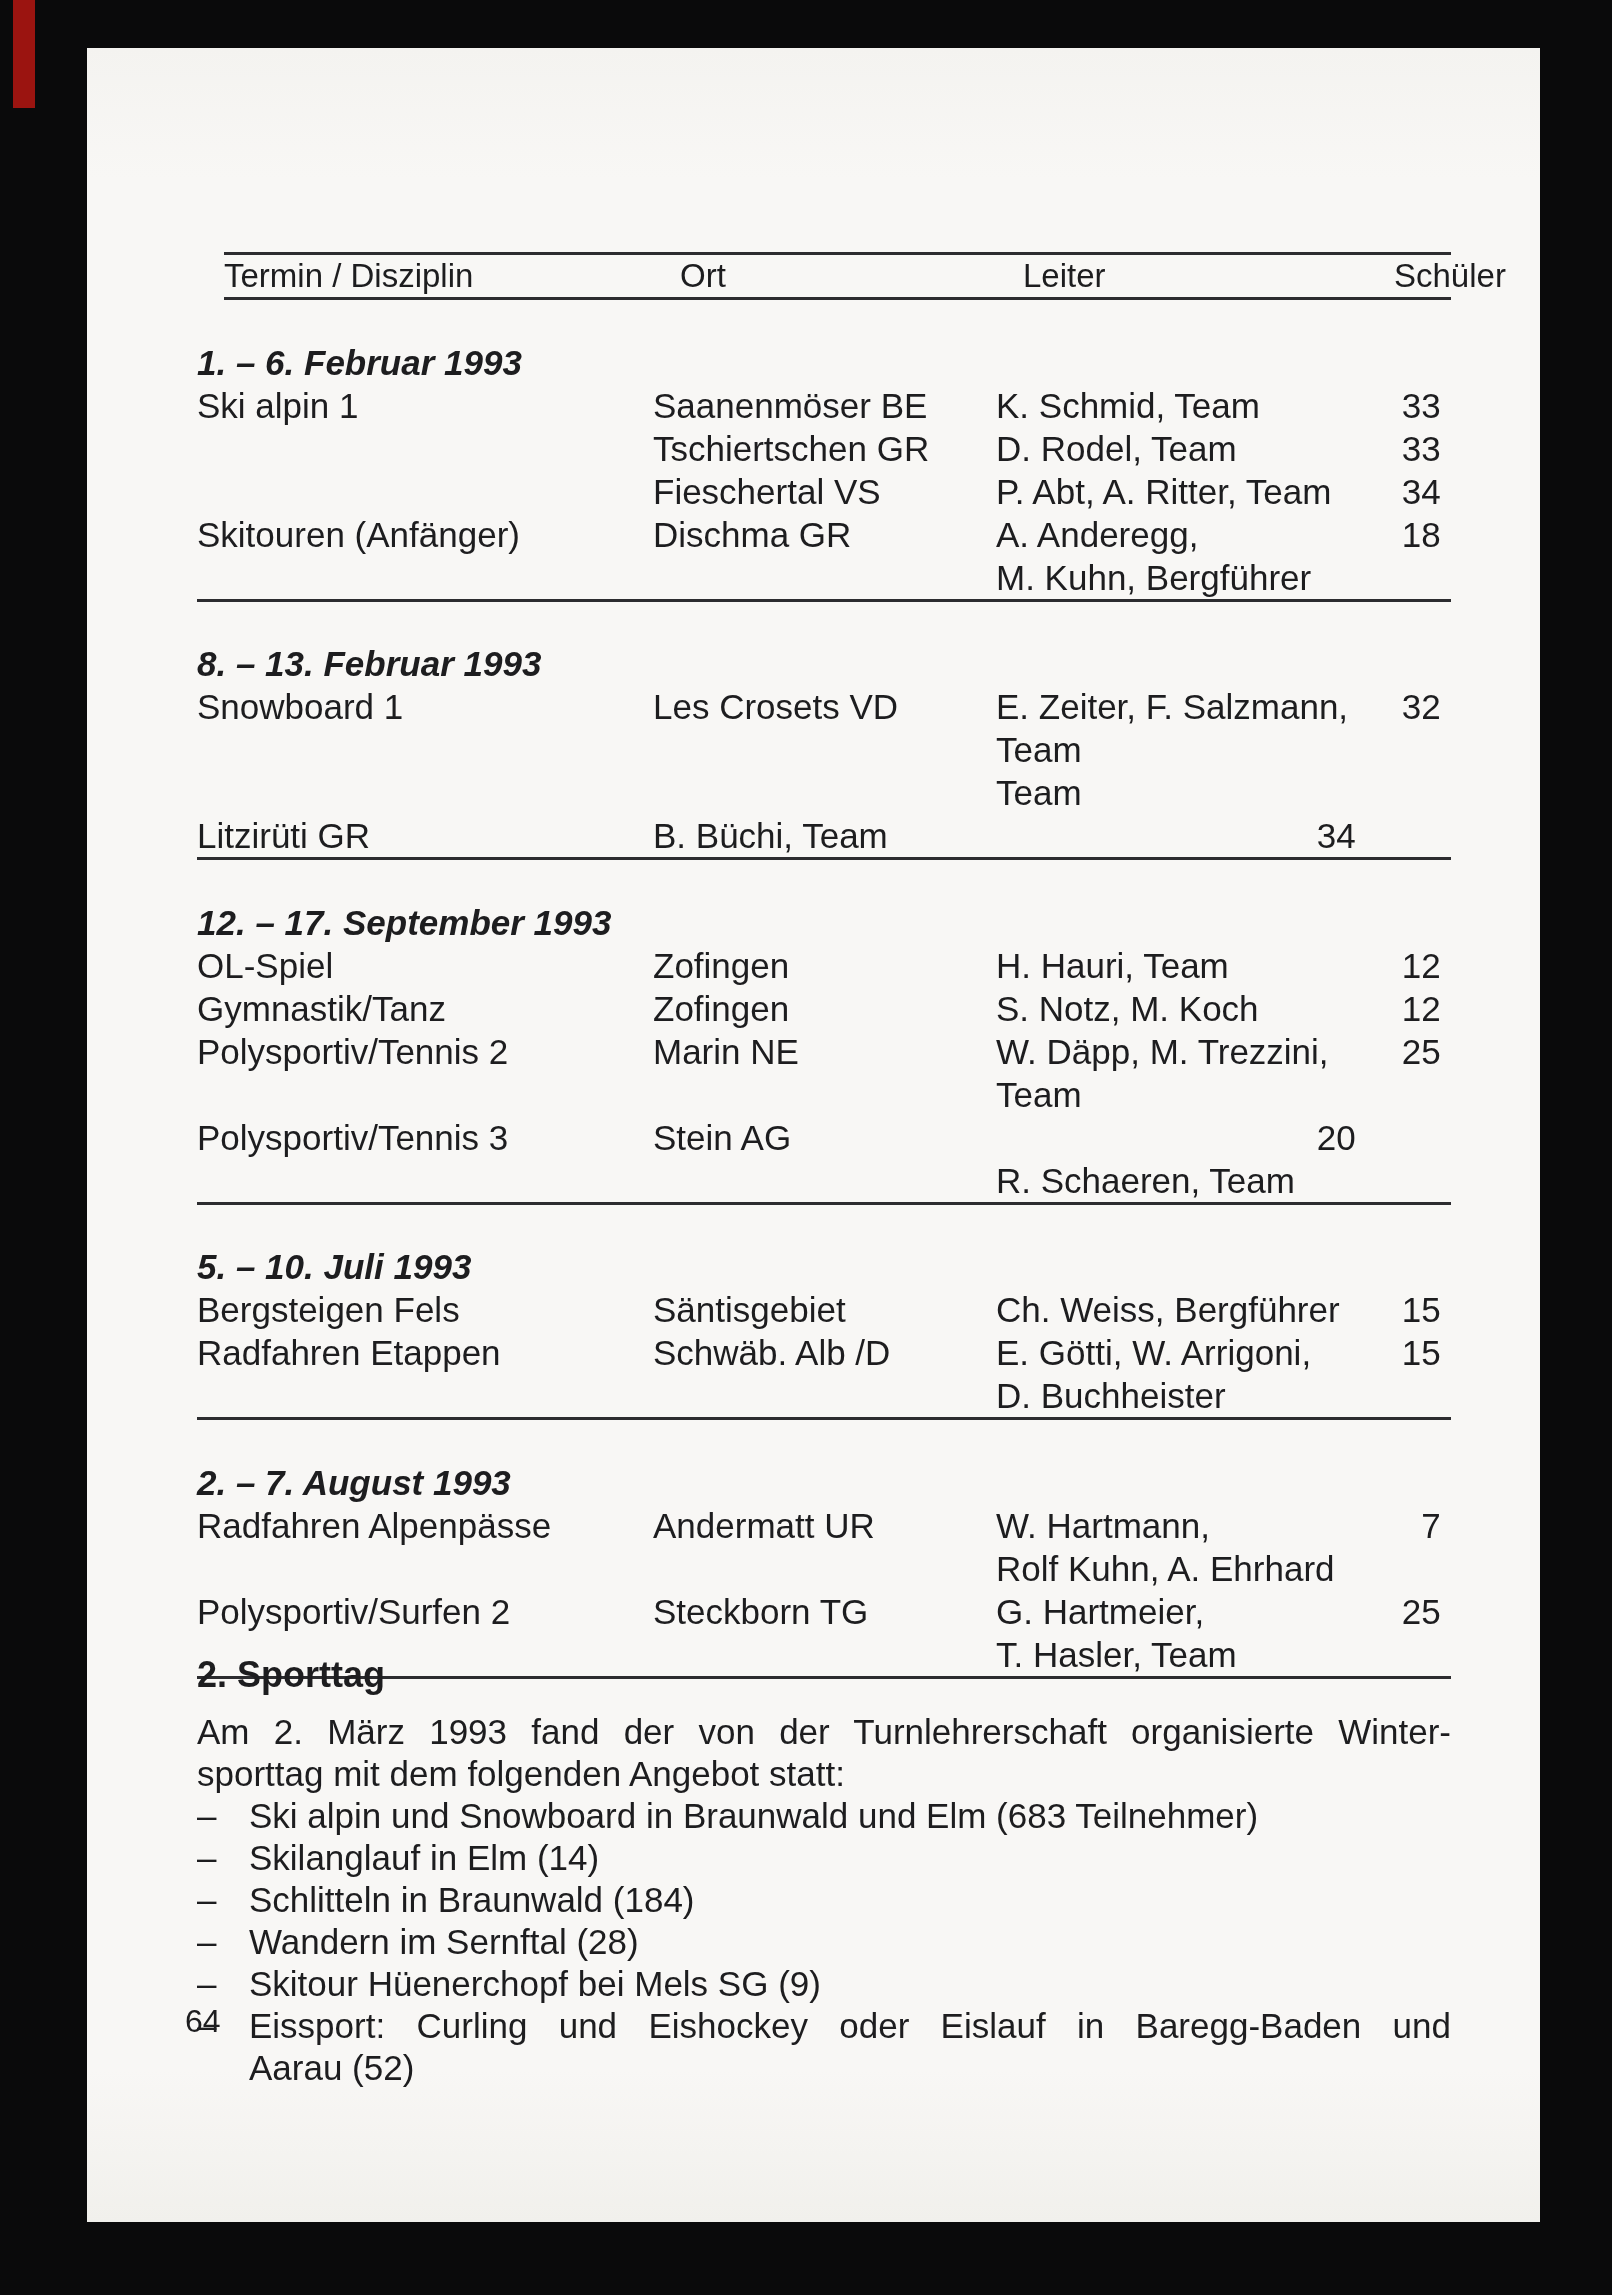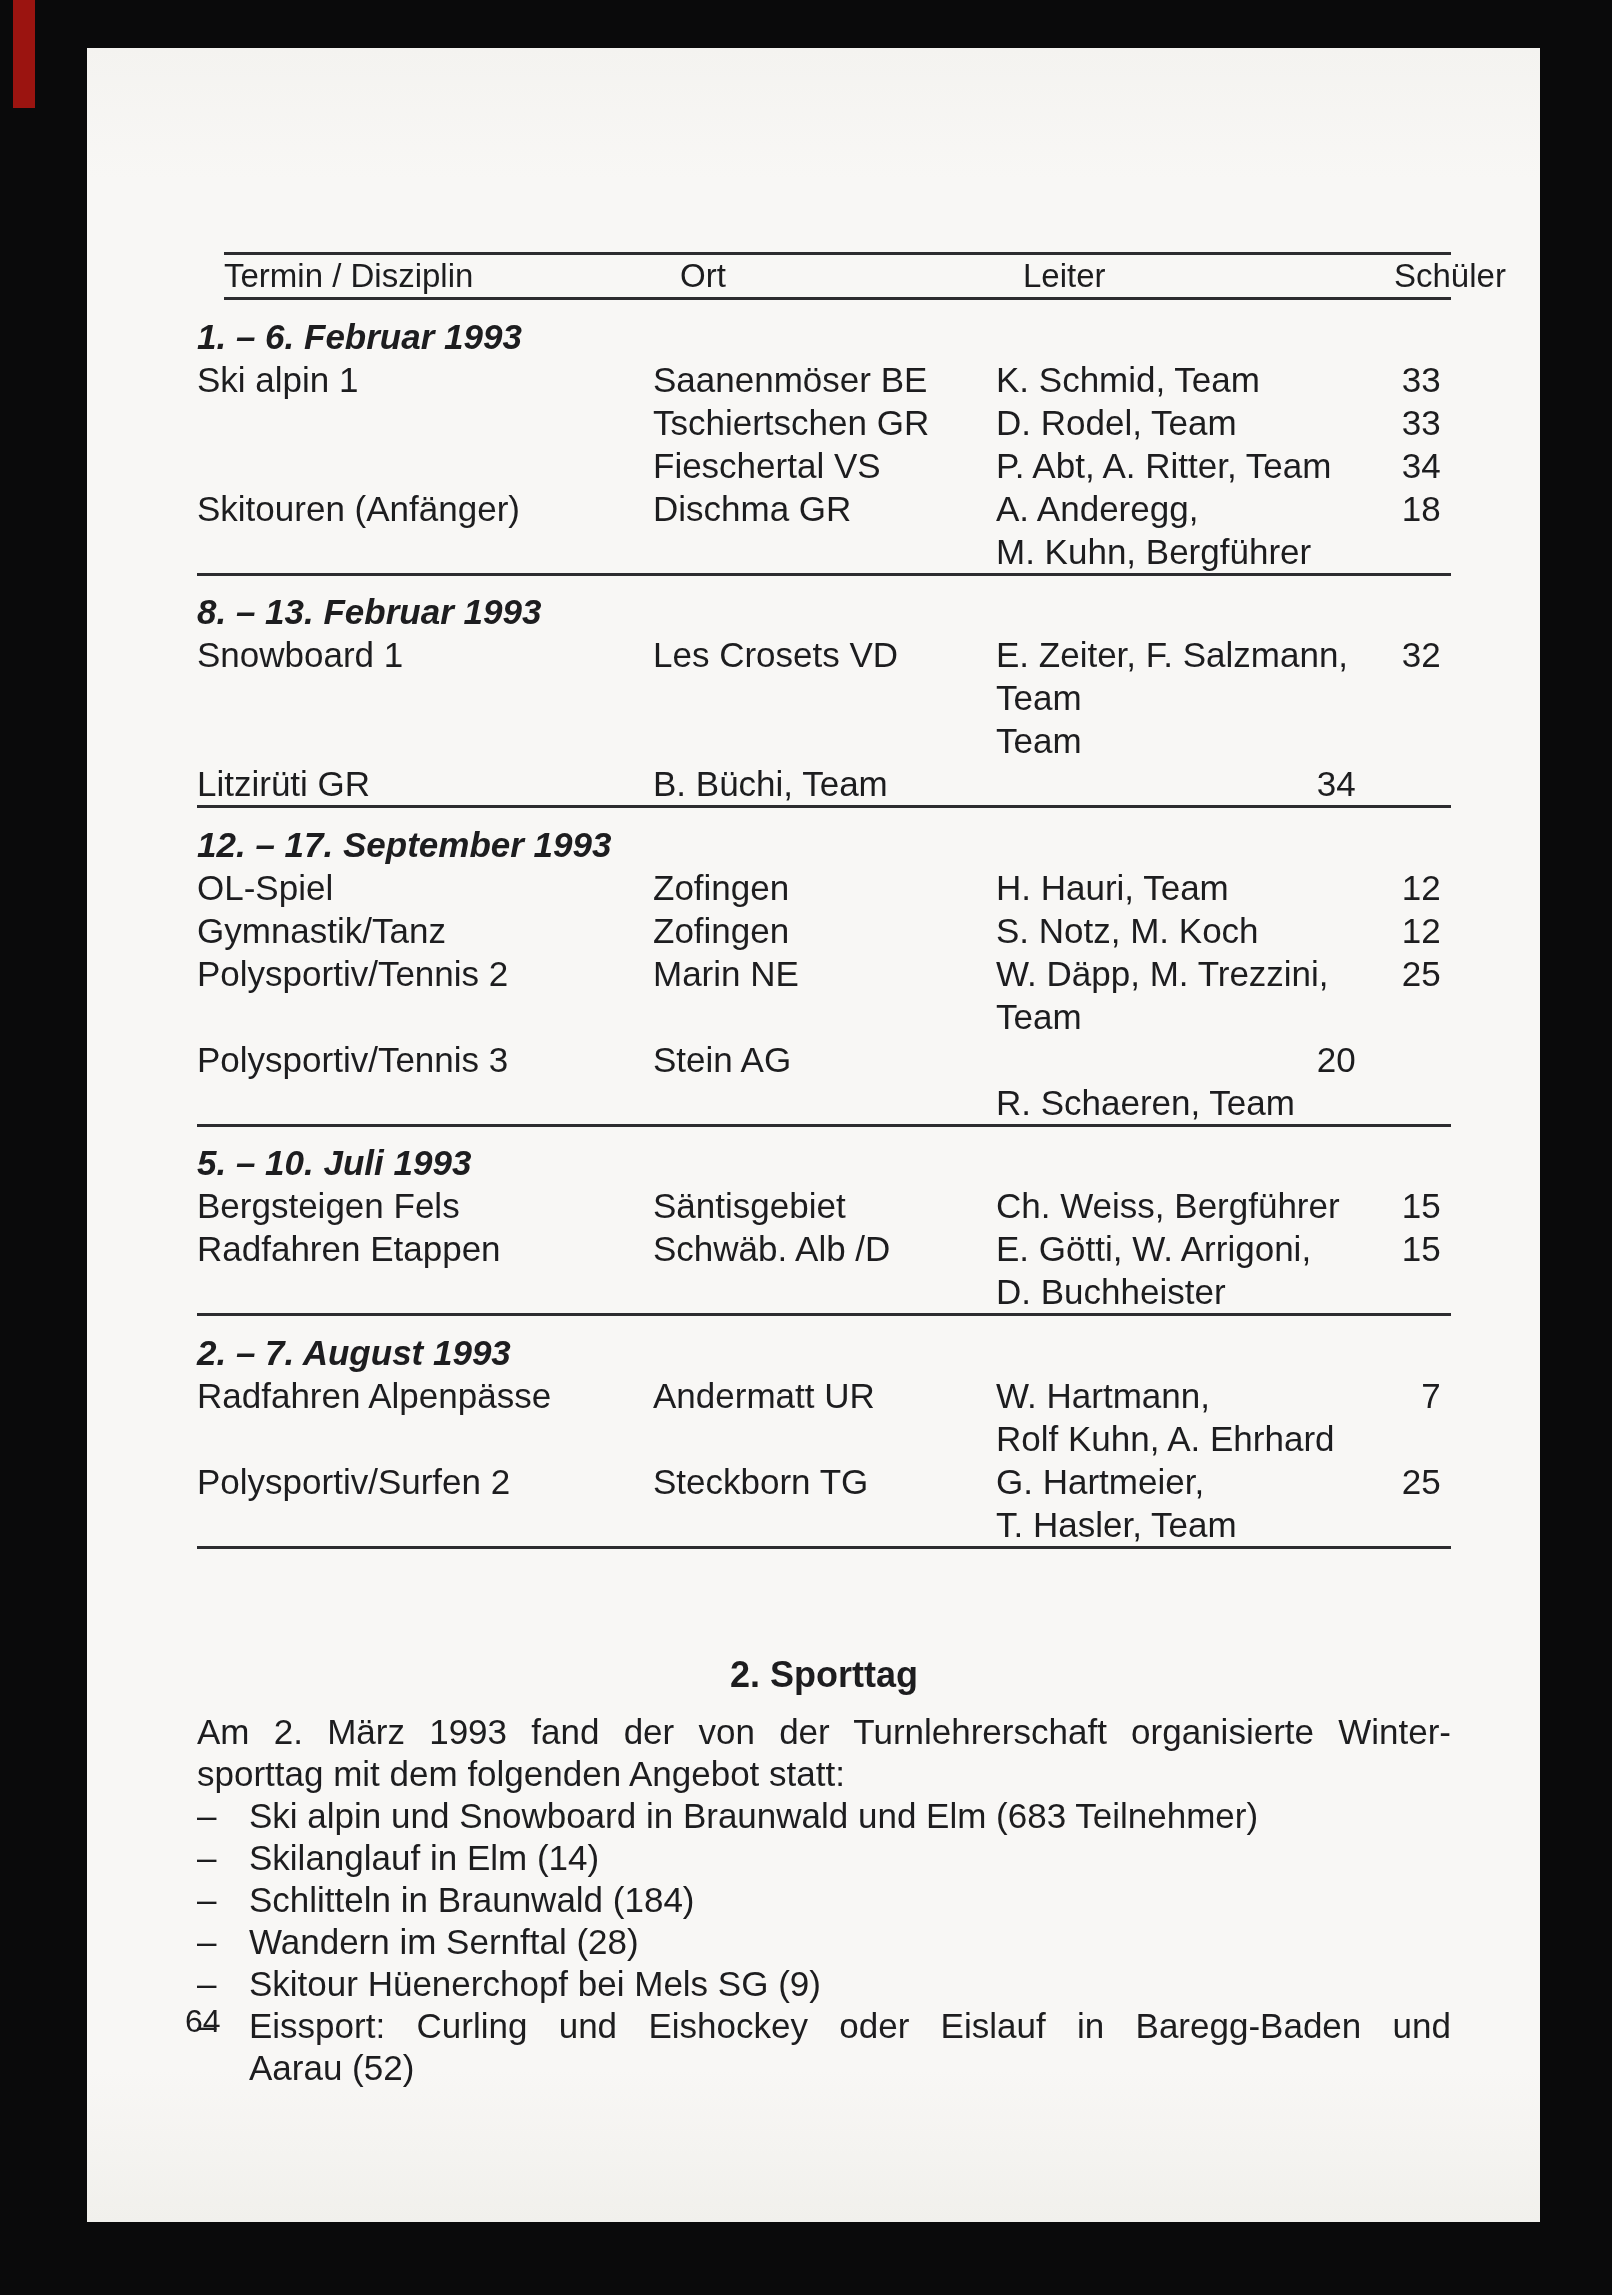--- a/index.html
+++ b/index.html
@@ -19,33 +19,33 @@
   .content{position:absolute;left:110px;top:204px;width:1254px;}
   .thead{
     display:grid;grid-template-columns:456px 343px 371px 85px;
     border-top:3.2px solid #2c2c2f;border-bottom:3.2px solid #2c2c2f;
     height:42px;align-items:center;font-size:33px;margin-left:27px;
   }
   .thead .c3{text-align:right;padding-right:4.8px;}
   .section{border-bottom:3.2px solid #2c2c2f;padding-top:14.5px;}
   .sec-date{
     font-size:35px;font-weight:bold;font-style:italic;
-    line-height:43px;white-space:nowrap;
+    line-height:43px;white-space:nowrap;margin-top:26px;
   }
   .trow{
     display:grid;grid-template-columns:456px 343px 371px 85px;
     font-size:35px;line-height:43px;
   }
   .cell{white-space:nowrap;min-height:43px;}
   .cell.c3{text-align:right;padding-right:11.3px;}
   .bottom{
     position:absolute;left:110px;top:1605px;width:1254px;
     font-size:35px;line-height:42px;
   }
-  .h2{font-size:36px;font-weight:bold;line-height:43px;margin:0 0 14.5px 0;text-align:center;}
+  .h2{font-size:36px;font-weight:bold;line-height:43px;margin:0 0 14.5px 0;}
   .para-line{min-height:42px;}
   .justify-line{text-align:justify;text-align-last:justify;}
   .bullet{display:flex;}
   .dash{width:52px;flex:none;}
   .btext{flex:1;}
   .bline{min-height:42px;}
   .page-number{position:absolute;left:98px;top:1952px;font-size:32px;line-height:42px;}
 </style>
 </head>
 <body style="background: rgb(10, 10, 11);">

